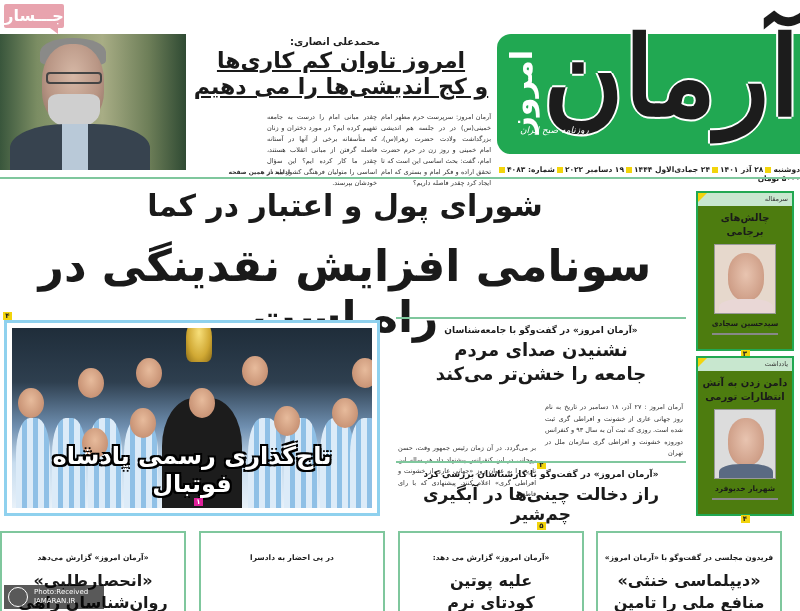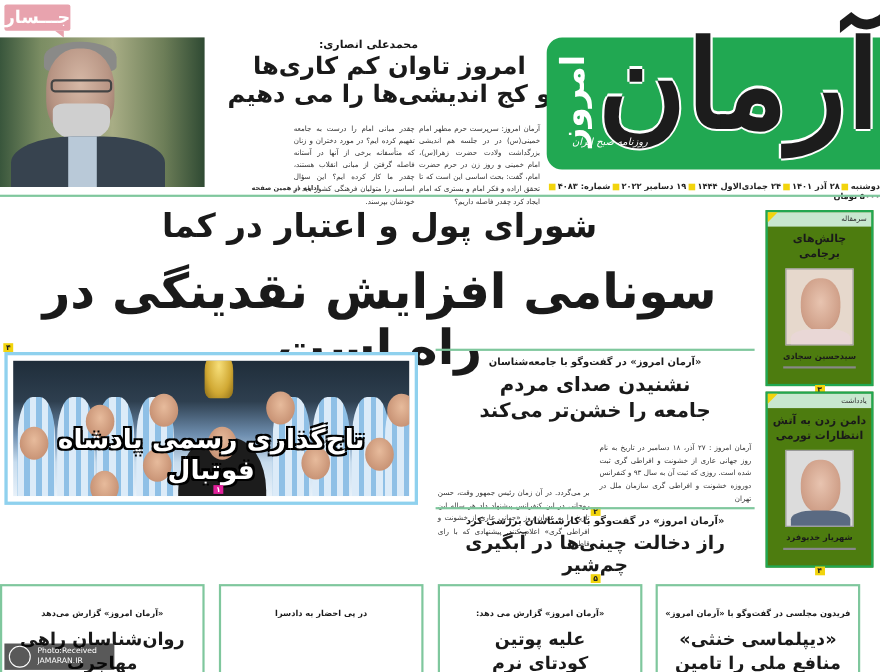--- a/index.html
+++ b/index.html
@@ -42,22 +42,22 @@
   .photo-ansari .shirt {
     position: absolute; left: 62px; top: 90px; width: 26px; height: 46px; background: #b9c9d8;
   }
   .photo-ansari .glasses {
     position: absolute; left: 46px; top: 38px; width: 56px; height: 12px;
     border: 2px solid #444; border-radius: 4px;
   }
 
   .ansari-kicker { right: 420px; top: 36px; font-size: 10px; font-weight: bold; }
   .ansari-headline {
-    right: 296px; top: 48px; width: 300px; text-align: center;
-    font-size: 22px; font-weight: bold; line-height: 26px; letter-spacing: -0.5px;
+    right: 309px; top: 48px; width: 300px; text-align: center;
+    font-size: 22px; font-weight: bold; line-height: 26px; letter-spacing: -0.5px; text-decoration: underline;
   }
   .ansari-col {
     top: 112px; width: 110px; font-size: 6.5px; line-height: 11px; text-align: justify; color: #333; margin-left: 45px;
   }
   .ansari-col.c1 { right: 309px; }
   .ansari-col.c2 { right: 423px; }
   .ansari-continue { right: 510px; top: 168px; font-size: 6px; font-weight: bold; color: #333; }
 
   
   .masthead-green {
@@ -92,21 +92,21 @@
     left: 0; top: 240px; width: 690px; text-align: center; font-size: 44px; font-weight: 900; letter-spacing: -2px;
   }
   .page-num {
     display: inline-block; background: #f2d40c; color: #222; font-size: 7px; font-weight: bold;
     width: 9px; height: 8px; line-height: 8px; text-align: center;
   }
   .page-num.pink { background: #e0209a; color: #fff; }
 
   
   .photo-frame {
-    left: 4px; top: 320px; width: 376px; height: 139px;
+    left: 4px; top: 320px; width: 376px; height: 196px;
     border: 3px solid #8fd1ee; background: #fff; padding: 5px;
   }
   .photo-inner {
     position: relative; width: 100%; height: 100%;
     background: linear-gradient(180deg, #1f2d3a 0%, #2e3f4f 30%, #6f8fb0 55%, #c7dcee 75%, #e8f1f9 100%);
     overflow: hidden;
   }
   .stripe { position: absolute; bottom: 0; width: 34px; height: 90px; background: repeating-linear-gradient(90deg, #dcebf8 0 6px, #8fc0e6 6px 11px); border-radius: 40% 40% 0 0; }
   .face { position: absolute; width: 26px; height: 30px; border-radius: 50%; background: radial-gradient(ellipse at 50% 40%, #e7bb9c 0%, #c99476 70%, #a2725a 100%); }
   .trophy { position: absolute; left: 174px; top: -8px; width: 26px; height: 42px; background: radial-gradient(ellipse at 50% 30%, #f7df7a 0%, #d1a934 60%, #8a6a15 100%); border-radius: 40% 40% 20% 20%; }
@@ -279,20 +279,21 @@
     <div>علیه پوتین</div>
     <div>کودتای نرم</div>
   </div>
 </div>
 <div class="abs bot-box" style="left:199px; width:186px;">
   <div class="bot-kicker">در پی احضار به دادسرا</div>
 </div>
 <div class="abs bot-box" style="left:0px; width:186px;">
   <div class="bot-kicker">«آرمان امروز» گزارش می‌دهد</div>
   <div class="bot-headline">
+    <div>«انحصارطلبی»</div>
     <div>روان‌شناسان راهی مهاجرت</div>
   </div>
 </div>
 
 <div class="abs watermark">
   <div class="logo"></div>
   <div>Photo:Received</div>
   <div>JAMARAN.IR</div>
 </div>
 

